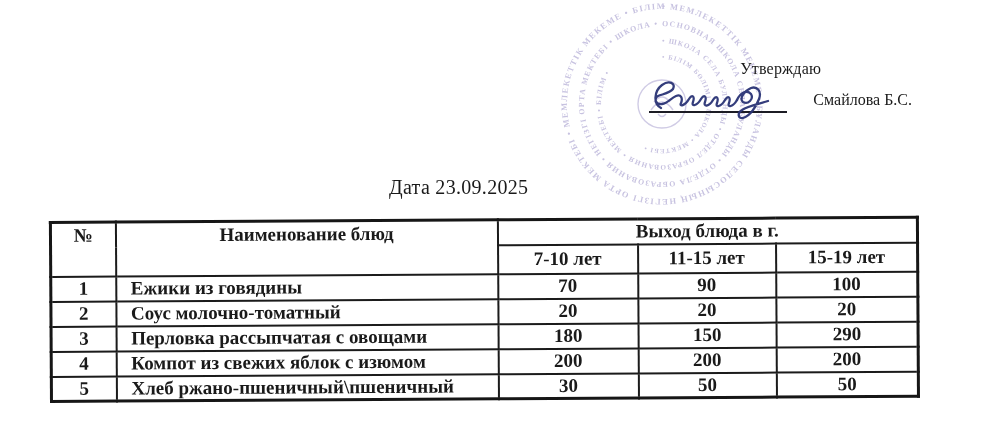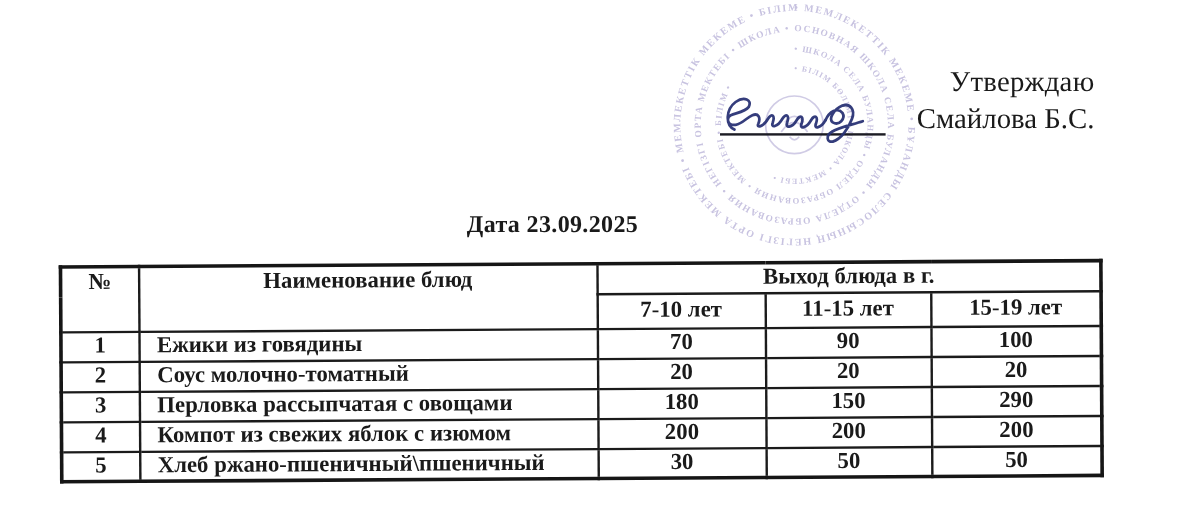--- a/index.html
+++ b/index.html
@@ -21,22 +21,22 @@
     width: 220px;
     height: 220px;
     pointer-events: none;
   }
 
   
   .approval {
     position: absolute;
     top: 56px;
     right: 70px;
-    text-align: right;
-    font-size: 24px;
+    text-align: center;
+    font-size: 16px;
     line-height: 26px;
     white-space: nowrap;
   }
   .appr-line { letter-spacing: 0.2px; }
   .sig-row {
     margin-top: 1px;
     display: flex;
     justify-content: flex-end;
     align-items: flex-end;
     gap: 23px;
@@ -57,21 +57,21 @@
     overflow: visible;
   }
   .signer { margin-left: 3px; }
 
   
   .date-line {
     position: absolute;
     left: 389px;
     top: 176px;
     font-size: 20px;
-    font-weight: bold;
+    font-weight: normal;
     letter-spacing: 0.3px;
   }
 
   
   .table-wrap {
     position: absolute;
     left: 50px;
     top: 221px;
     transform: rotate(-0.35deg);
     transform-origin: left bottom;

